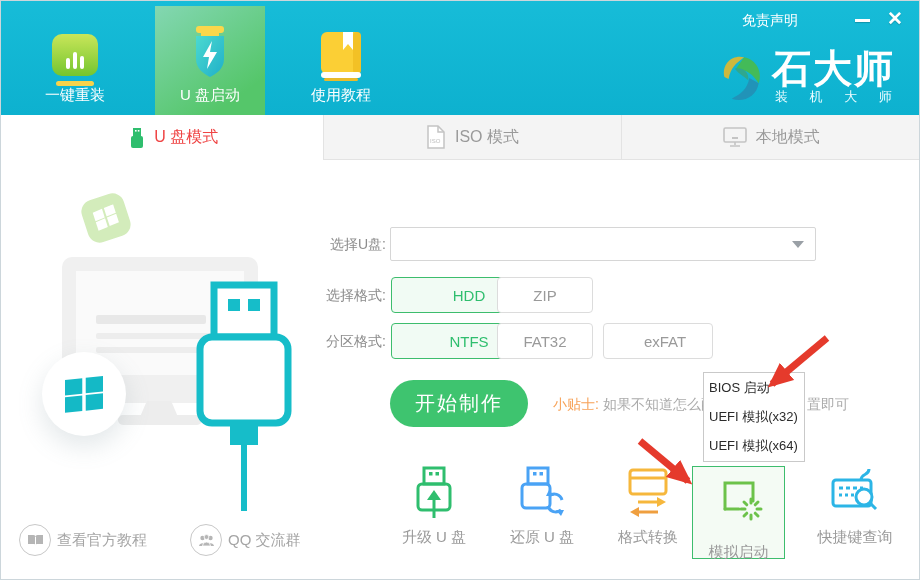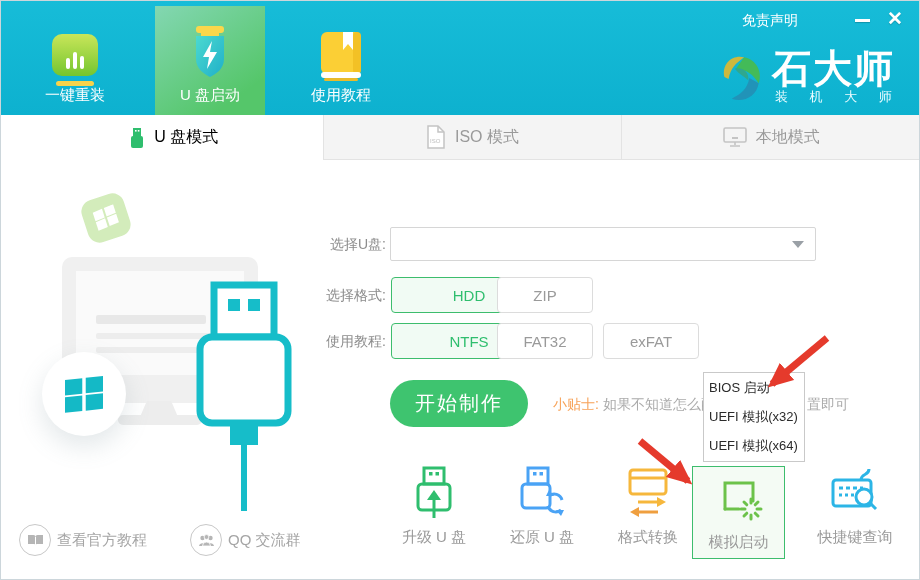--- a/index.html
+++ b/index.html
@@ -28,21 +28,21 @@
       text-align:center;line-height:26px;cursor:pointer;text-shadow:0 1px 1px rgba(0,60,70,.3);}
   #logo-icon{left:712px;top:48px;width:56px;height:56px;}
   #logo-name{left:772px;top:42px;color:#fff;font-size:39px;font-weight:bold;letter-spacing:2px;}
   #logo-sub{left:775px;top:88px;color:#eafcff;font-size:13px;letter-spacing:9px;}
 
   
   #tabs{left:0;top:115px;width:920px;height:45px;display:flex;}
   .tab{flex:1;display:flex;align-items:center;justify-content:center;gap:9px;font-size:16px;cursor:pointer;}
   .tab.inactive{background:#f4f4f4;color:#9a9a9a;border-bottom:1px solid #e3e3e3;}
   .tab.inactive + .tab.inactive, .tab.active + .tab.inactive{border-left:1px solid #e3e3e3;}
-  .tab.active{background:#fff;color:#000000;padding-left:25px;}
+  .tab.active{background:#fff;color:#ef4444;padding-left:25px;}
 
   
   #deco-square{left:84px;top:196px;width:44px;height:44px;border-radius:12px;background:#d3ecbb;
       transform:rotate(-18deg);display:flex;align-items:center;justify-content:center;}
   #monitor{left:62px;top:257px;width:196px;height:146px;border-radius:10px;background:#f0f0f0;}
   #monitor .screen{position:absolute;left:14px;top:14px;width:168px;height:104px;background:#fafafa;}
   #monitor .ln{position:absolute;background:#e8e8e8;border-radius:2px;}
   #monitor .l1{left:34px;top:58px;width:110px;height:9px;}
   #monitor .l2{left:34px;top:76px;width:150px;height:6px;background:#ededed;}
   #monitor .l3{left:34px;top:90px;width:130px;height:6px;background:#ededed;}
@@ -58,39 +58,39 @@
   #usb-select{left:390px;top:227px;width:424px;height:32px;border:1px solid #d6d6d6;border-radius:2px;
       background:#fff;display:flex;align-items:center;cursor:pointer;}
   #usb-select .val{margin-left:10px;font-family:"Liberation Mono","DejaVu Sans Mono",monospace;
       font-size:13px;color:#4a4a4a;white-space:nowrap;}
   #usb-select .arr{position:absolute;right:11px;top:13px;width:0;height:0;
       border-left:6px solid transparent;border-right:6px solid transparent;border-top:7px solid #9aa0a6;}
   .opt{position:absolute;width:94px;height:34px;border:1px solid #dcdcdc;border-radius:4px;background:#fff;
       color:#9a9a9a;font-size:15px;display:flex;align-items:center;justify-content:center;cursor:pointer;}
   .opt.sel{border-color:#3dbd6d;background:#f1fbf4;color:#2fbe6e;padding-left:30px;}
   #opt-hdd{left:391px;top:277px;} #opt-zip{left:497px;top:277px;}
-  #opt-ntfs{left:391px;top:323px;} #opt-fat32{left:497px;top:323px;} #opt-exfat{left:603px;top:323px;}
+  #opt-ntfs{left:391px;top:323px;} #opt-fat32{left:497px;top:323px;} #opt-exfat{left:603px;top:323px;padding-left:14px;}
   #start-btn{left:390px;top:380px;width:138px;height:47px;border-radius:24px;background:#3ec46f;
       color:#fff;font-size:20px;display:flex;align-items:center;justify-content:center;cursor:pointer;letter-spacing:2px;}
   #tip-label{left:553px;top:396px;font-size:14px;color:#f7a258;}
   #tip-left{left:603px;top:396px;font-size:14px;color:#ababab;white-space:nowrap;}
   #tip-right{left:807px;top:396px;font-size:14px;color:#ababab;white-space:nowrap;}
 
   
   #boot-menu{left:703px;top:372px;width:100px;height:88px;background:#fff;border:1px solid #c9c9c9;z-index:5;}
   #boot-menu .bm-item{height:29px;display:flex;align-items:center;padding-left:5px;
       font-size:13px;color:#2b2b2b;cursor:pointer;white-space:nowrap;}
 
   
   .tool{position:absolute;top:466px;width:110px;text-align:center;cursor:pointer;}
   .tool .tlabel{margin-top:4px;font-size:15px;color:#9a9a9a;}
   #tool-1{left:379px;} #tool-2{left:487px;} #tool-3{left:593px;} #tool-5{left:800px;}
   #tool-4{left:692px;top:466px;width:91px;height:91px;border:1px solid #3dbd6d;background:#f4fbf4;
       text-align:center;cursor:pointer;position:absolute;}
-  #tool-4 .tlabel{margin-top:2px;font-size:15px;color:#9a9a9a;}
+  #tool-4 .tlabel{margin-top:12px;font-size:15px;color:#9a9a9a;}
   .tool svg, #tool-4 svg{display:inline-block;}
 
   
   .fcircle{position:absolute;top:524px;width:30px;height:30px;border-radius:50%;border:1px solid #c8c8c8;
       display:flex;align-items:center;justify-content:center;}
   #fc1{left:19px;} #fc2{left:190px;}
   .flabel{position:absolute;top:531px;font-size:15px;color:#a5a5a5;cursor:pointer;}
   #fl1{left:57px;} #fl2{left:228px;}
 
   #arrows{position:absolute;inset:0;z-index:9;pointer-events:none;}
@@ -217,21 +217,21 @@
 
   <div class="form-label" style="top:236px;">选择U盘:</div>
   <div id="usb-select" class="abs">
     <span class="arr"></span>
   </div>
 
   <div class="form-label" style="top:287px;">选择格式:</div>
   <div id="opt-hdd" class="opt sel">HDD</div>
   <div id="opt-zip" class="opt">ZIP</div>
 
-  <div class="form-label" style="top:333px;">使用教程:</div>
+  <div class="form-label" style="top:333px;">分区格式:</div>
   <div id="opt-ntfs" class="opt sel">NTFS</div>
   <div id="opt-fat32" class="opt">FAT32</div>
   <div id="opt-exfat" class="opt">exFAT</div>
 
   <div id="start-btn" class="abs">开始制作</div>
 
   <div id="tip-label" class="abs">小贴士:</div>
   <div id="tip-left" class="abs">如果不知道怎么配</div>
   <div id="tip-right" class="abs">置即可</div>
 

